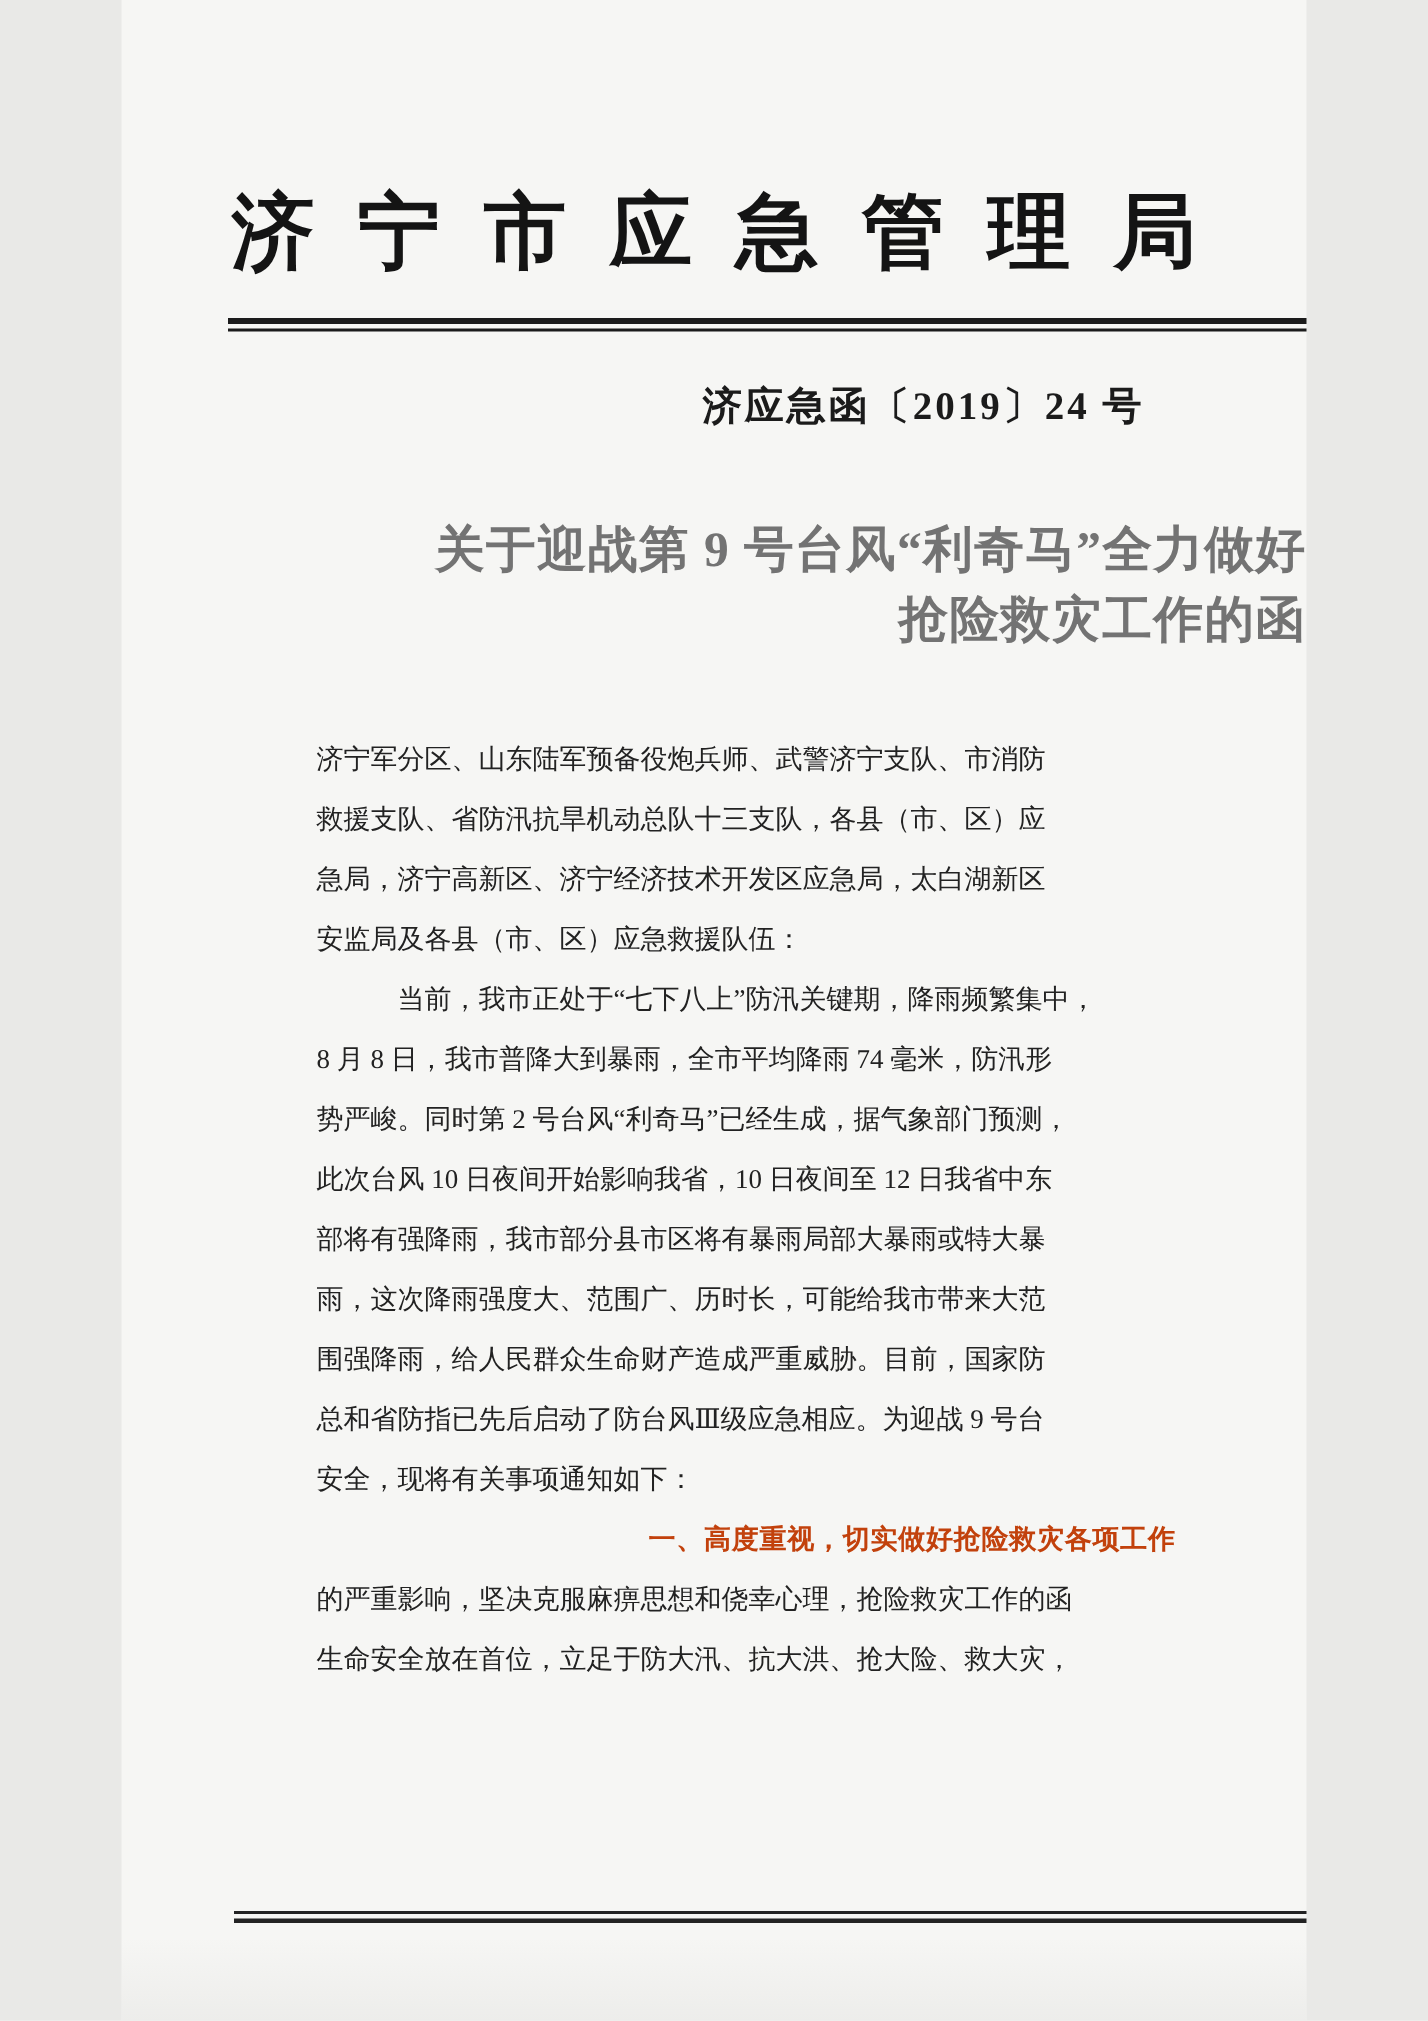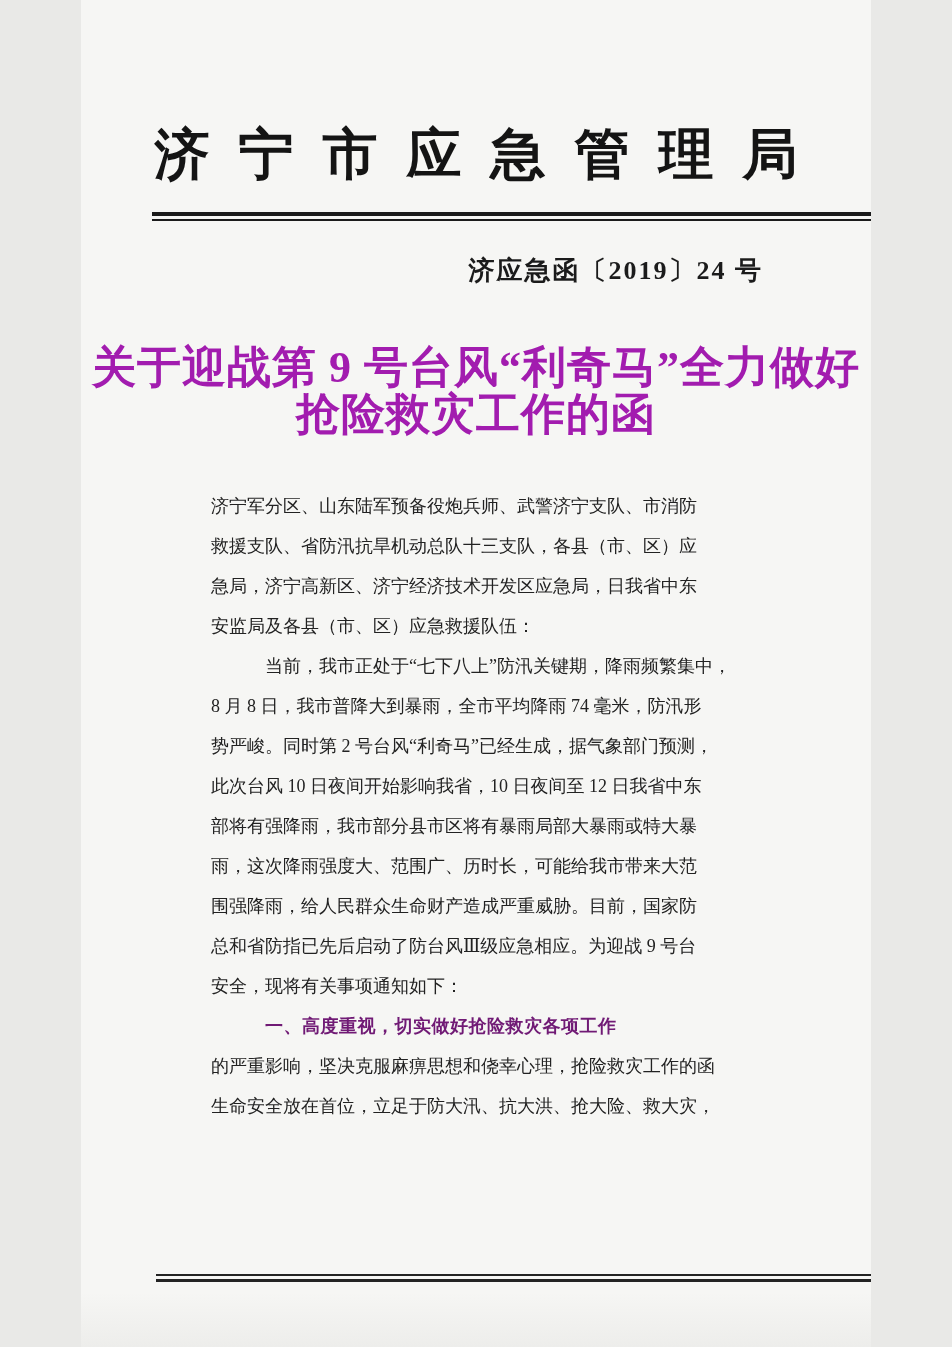--- a/index.html
+++ b/index.html
@@ -44,43 +44,44 @@
     letter-spacing: 2px;
     color: #1b1b1b;
     white-space: nowrap;
     font-weight: bold;
   }
   .title {
     position: absolute;
     top: 344px;
     left: 0;
     right: 0;
-    text-align: center;
-    font-size: 44px;
+    text-align: right;
+    font-size: 33px;
     line-height: 47px;
     font-weight: bold;
     letter-spacing: 1px;
-    color: #a21caf;
+    color: #737373;
   }
   .body-text {
     position: absolute;
     top: 486px;
     left: 130px;
     width: 740px;
     font-size: 18px;
     line-height: 40px;
     color: #222222;
   }
   .line { white-space: nowrap; }
   .line.indent { text-indent: 54px; }
   .line.bold {
     font-family: "Liberation Sans", "DejaVu Sans", sans-serif;
     font-weight: bold;
-    color: #701a75;
+    color: #c2410c;
     letter-spacing: 0.5px;
+    text-align: center;
   }
   .rule-bottom {
     position: absolute;
     top: 1274px;
     left: 75px;
     width: 783px;
     height: 3px;               
     border-top: 2px solid #232323;
     border-bottom: 3px solid #232323;
   }
@@ -106,21 +107,21 @@
   <div class="doc-number">济应急函〔2019〕24 号</div>
 
   <div class="title">
     <div>关于迎战第 9 号台风“利奇马”全力做好</div>
     <div>抢险救灾工作的函</div>
   </div>
 
   <div class="body-text">
       <div class="line">济宁军分区、山东陆军预备役炮兵师、武警济宁支队、市消防</div>
       <div class="line">救援支队、省防汛抗旱机动总队十三支队，各县（市、区）应</div>
-      <div class="line">急局，济宁高新区、济宁经济技术开发区应急局，日我省中东</div>
+      <div class="line">急局，济宁高新区、济宁经济技术开发区应急局，太白湖新区</div>
       <div class="line">安监局及各县（市、区）应急救援队伍：</div>
       <div class="line indent">当前，我市正处于“七下八上”防汛关键期，降雨频繁集中，</div>
       <div class="line">8 月 8 日，我市普降大到暴雨，全市平均降雨 74 毫米，防汛形</div>
       <div class="line">势严峻。同时第 2 号台风“利奇马”已经生成，据气象部门预测，</div>
       <div class="line">此次台风 10 日夜间开始影响我省，10 日夜间至 12 日我省中东</div>
       <div class="line">部将有强降雨，我市部分县市区将有暴雨局部大暴雨或特大暴</div>
       <div class="line">雨，这次降雨强度大、范围广、历时长，可能给我市带来大范</div>
       <div class="line">围强降雨，给人民群众生命财产造成严重威胁。目前，国家防</div>
       <div class="line">总和省防指已先后启动了防台风Ⅲ级应急相应。为迎战 9 号台</div>
       <div class="line">安全，现将有关事项通知如下：</div>

